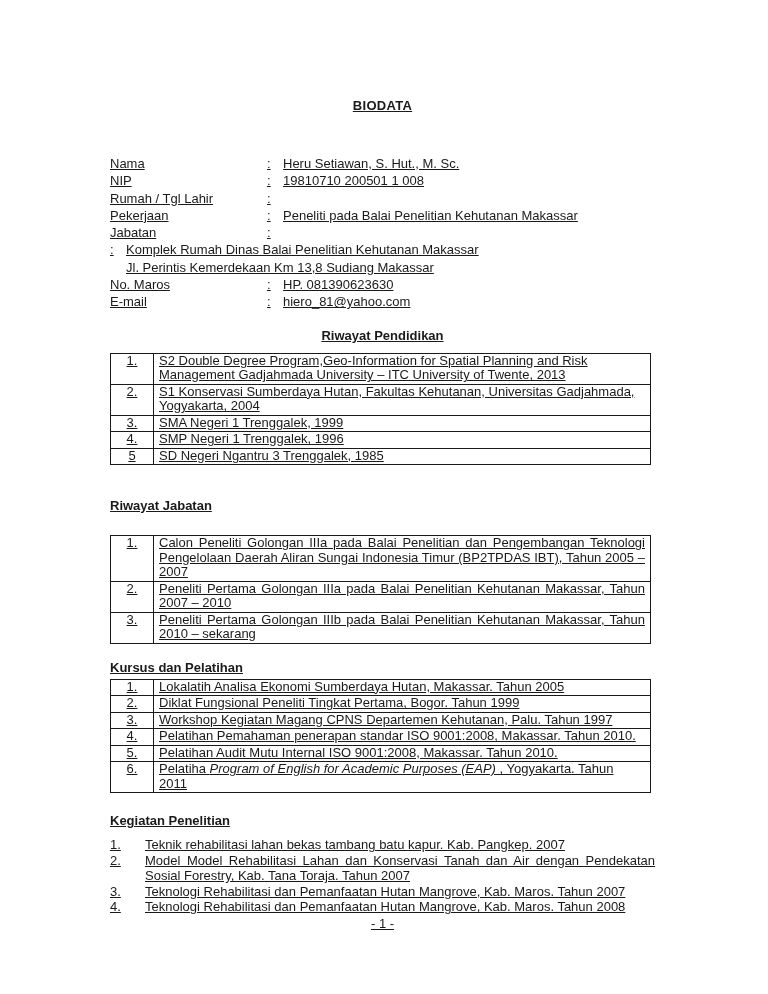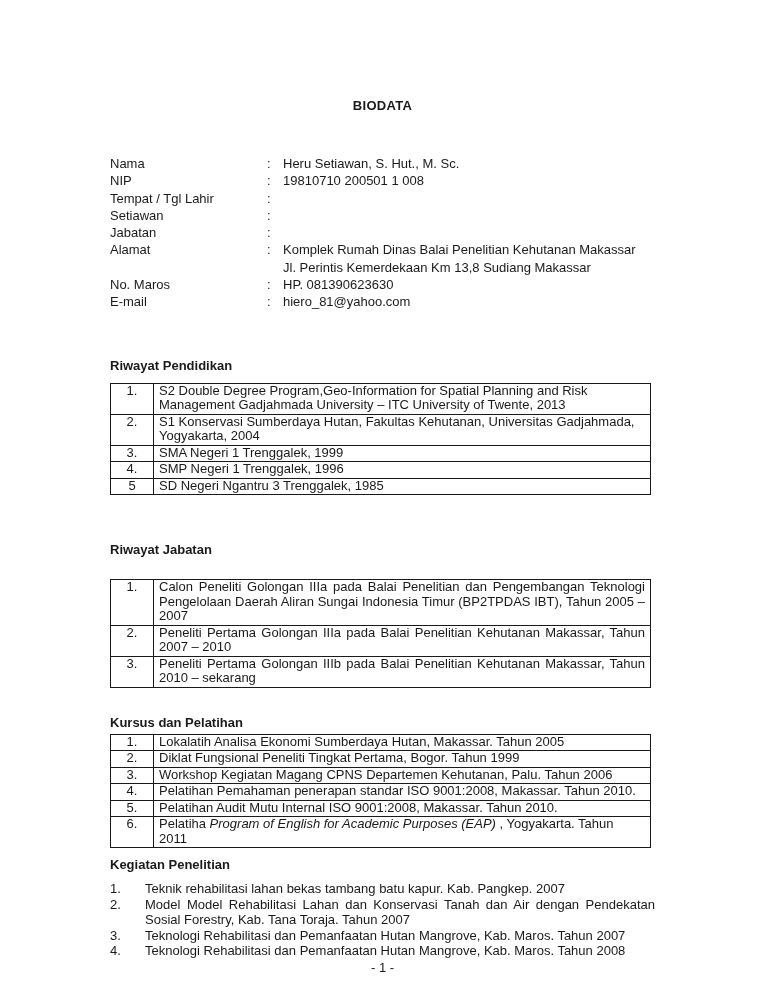--- a/index.html
+++ b/index.html
@@ -10,39 +10,40 @@
     overflow: hidden;
     font-family: "Liberation Sans", sans-serif;
     font-size: 13px;
     color: #1a1a1a;
     -webkit-font-smoothing: antialiased;
   }
   .page {
     width: 768px;
     height: 738px;
     padding: 97px 113px 0 110px;
+    text-decoration: underline;
   }
   .doc-title {
     text-align: center;
     font-weight: bold;
     letter-spacing: 0.3px;
     line-height: 17px;
   }
   
   .profile { margin-top: 41px; }
   .profile-row { display: flex; line-height: 17.3px; }
   .profile-label { width: 157px; flex: 0 0 157px; }
   .profile-colon { width: 16px; flex: 0 0 16px; }
   .profile-value { flex: 1; }
   
   .section-heading { font-weight: bold; line-height: 17px; }
-  .h-education { margin-top: 46px; }
-  .h-positions { margin-top: 46px; }
-  .h-training  { margin-top: 26px; }
-  .h-research  { margin-top: 8px; }
+  .h-education { margin-top: 16px; text-align: center; }
+  .h-positions { margin-top: 32px; }
+  .h-training  { margin-top: 15px; }
+  .h-research  { margin-top: 19px; }
   
   table.doc-table {
     border-collapse: collapse;
     width: 541px;
     table-layout: fixed;
   }
   .t-education { margin-top: 9px; }
   .t-positions { margin-top: 21px; }
   .t-training  { margin-top: 3px; }
   table.doc-table td {
@@ -81,33 +82,33 @@
       <span class="profile-label">Nama</span>
       <span class="profile-colon">:</span>
       <span class="profile-value">Heru Setiawan, S. Hut., M. Sc.</span>
     </div>
     <div class="profile-row">
       <span class="profile-label">NIP</span>
       <span class="profile-colon">:</span>
       <span class="profile-value">19810710 200501 1 008</span>
     </div>
     <div class="profile-row">
-      <span class="profile-label">Tempat / Tgl Lahir</span>
-      <span class="profile-colon">:</span>
-    </div>
-    <div class="profile-row">
-      <span class="profile-label">Setiawan</span>
-      <span class="profile-colon">:</span>
+      <span class="profile-label">Rumah / Tgl Lahir</span>
+      <span class="profile-colon">:</span>
+    </div>
+    <div class="profile-row">
+      <span class="profile-label">Pekerjaan</span>
+      <span class="profile-colon">:</span>
+      <span class="profile-value">Peneliti pada Balai Penelitian Kehutanan Makassar</span>
     </div>
     <div class="profile-row">
       <span class="profile-label">Jabatan</span>
       <span class="profile-colon">:</span>
     </div>
     <div class="profile-row">
-      <span class="profile-label">Alamat</span>
       <span class="profile-colon">:</span>
       <span class="profile-value"><span>Komplek Rumah Dinas Balai Penelitian Kehutanan Makassar</span><br>
       <span>Jl. Perintis Kemerdekaan Km 13,8 Sudiang Makassar</span></span>
     </div>
     <div class="profile-row">
       <span class="profile-label">No. Maros</span>
       <span class="profile-colon">:</span>
       <span class="profile-value">HP. 081390623630</span>
     </div>
     <div class="profile-row">
@@ -167,21 +168,21 @@
       <tr>
         <td class="num">1.</td>
         <td class="txt">Lokalatih Analisa Ekonomi Sumberdaya Hutan, Makassar. Tahun 2005</td>
       </tr>
       <tr>
         <td class="num">2.</td>
         <td class="txt">Diklat Fungsional Peneliti Tingkat Pertama, Bogor. Tahun 1999</td>
       </tr>
       <tr>
         <td class="num">3.</td>
-        <td class="txt">Workshop Kegiatan Magang CPNS Departemen Kehutanan, Palu. Tahun 2006</td>
+        <td class="txt">Workshop Kegiatan Magang CPNS Departemen Kehutanan, Palu. Tahun 1997</td>
       </tr>
       <tr>
         <td class="num">4.</td>
         <td class="txt">Pelatihan Pemahaman penerapan standar ISO 9001:2008, Makassar. Tahun 2010.</td>
       </tr>
       <tr>
         <td class="num">5.</td>
         <td class="txt">Pelatihan Audit Mutu Internal ISO 9001:2008, Makassar. Tahun 2010.</td>
       </tr>
       <tr>

